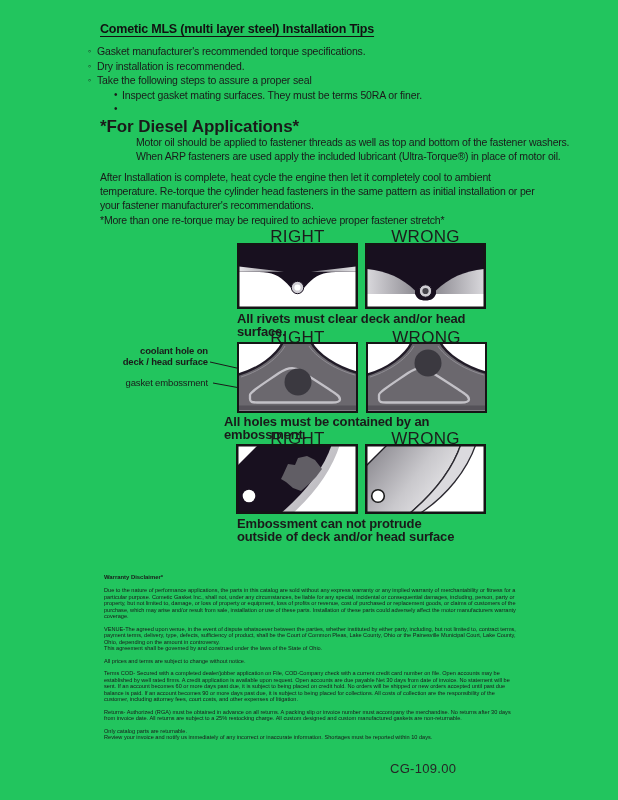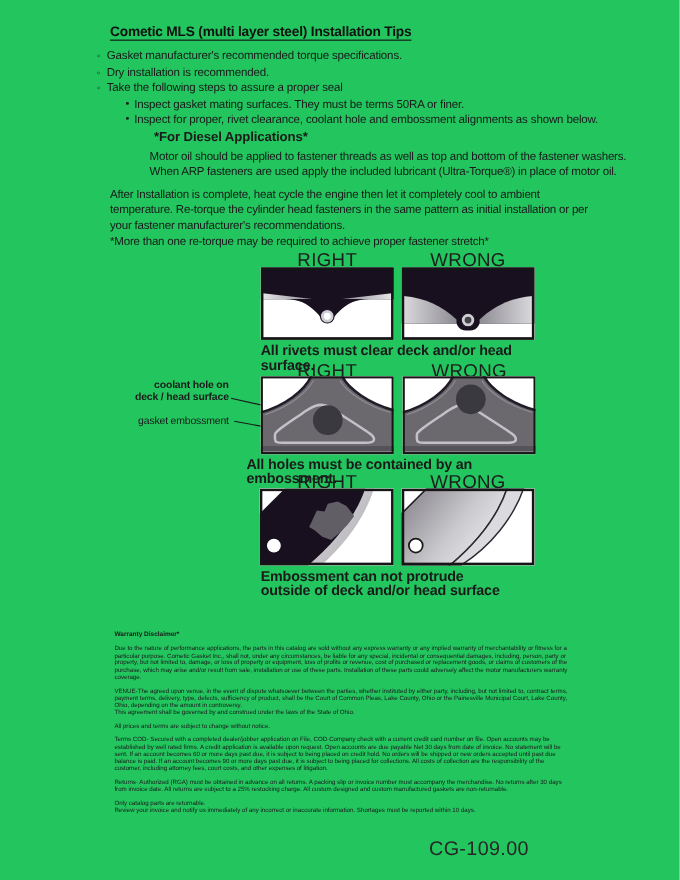--- a/index.html
+++ b/index.html
@@ -21,38 +21,38 @@
     text-underline-offset: 2.5px;
     color: #111;
   }
 
   .tips { left: 88px; top: 44px; width: 470px; font-size: 10.5px; letter-spacing: -0.15px; }
   .tip-row { display: flex; line-height: 14.5px; }
   .tip-row .marker { width: 9px; flex: 0 0 9px; font-size: 9px; line-height: 14.5px; }
   .tip-row.sub { padding-left: 26px; }
   .tip-row.sub .marker { width: 8px; flex: 0 0 8px; font-size: 10px; }
 
-  .diesel-heading { left: 100px; top: 117px; font-size: 12px; font-weight: bold; letter-spacing: -0.1px; margin-left: 40px; }
+  .diesel-heading { left: 100px; top: 117px; font-size: 17px; font-weight: bold; letter-spacing: -0.1px; }
   .body-para { left: 100px; width: 440px; font-size: 10.5px; letter-spacing: -0.2px; line-height: 14px; }
   .p1 { top: 135px; margin-left: 36px; }
   .p2 { top: 170px; }
   .note { top: 213px; }
 
   .rw-label { width: 121px; text-align: center; font-size: 17px; letter-spacing: 0.3px; color: #1c1c1c; }
   .fig { background: #fff; }
   .fig svg { display: block; }
   .caption { font-size: 13px; letter-spacing: -0.15px; line-height: 13px; font-weight: bold; }
 
   .ann-label { font-size: 9.5px; letter-spacing: -0.15px; line-height: 11px; text-align: right; white-space: pre-line; }
 
   .warranty { left: 104px; top: 574px; width: 414px; }
   .warranty h4 { font-size: 5.9px; font-weight: bold; margin-bottom: 7px; letter-spacing: 0; }
   .warranty p { font-size: 5.6px; line-height: 6.5px; margin-bottom: 6px; white-space: pre-line; letter-spacing: 0; }
 
-  .footer-code { left: 390px; top: 761px; font-size: 18px; letter-spacing: 0.3px; color: #262626; }
+  .footer-code { left: 390px; top: 761px; font-size: 13px; letter-spacing: 0.3px; color: #262626; }
 </style>
 </head>
 <body>
 
 <div class="page">
 
   <div class="abs title">Cometic MLS (multi layer steel) Installation Tips</div>
 
   <div class="abs tips">
     <div class="tip-row">
@@ -66,21 +66,20 @@
     <div class="tip-row">
       <span class="marker">◦</span>
       <span>Take the following steps to assure a proper seal</span>
     </div>
     <div class="tip-row sub">
       <span class="marker">•</span>
       <span>Inspect gasket mating surfaces.  They must be terms 50RA or finer.</span>
     </div>
     <div class="tip-row sub">
       <span class="marker">•</span>
-      <span>Inspect for proper, rivet clearance, coolant hole and embossment alignments as shown below.</span>
     </div>
   </div>
 
   <div class="abs diesel-heading">*For Diesel Applications*</div>
   <div class="abs body-para p1">Motor oil should be applied to fastener threads as well as top and bottom of the fastener washers. When ARP fasteners are used apply the included lubricant (Ultra-Torque®) in place of motor oil.</div>
   <div class="abs body-para note">*More than one re-torque may be required to achieve proper fastener stretch*</div>
   <div class="abs body-para p2">After Installation is complete, heat cycle the engine then let it completely cool to ambient temperature. Re-torque the cylinder head fasteners in the same pattern as initial installation or per your fastener manufacturer's recommendations.</div>
 
   <div class="abs rw-label" style="left:237px; top:227px;">RIGHT</div>
   <div class="abs rw-label" style="left:365px; top:227px;">WRONG</div>

